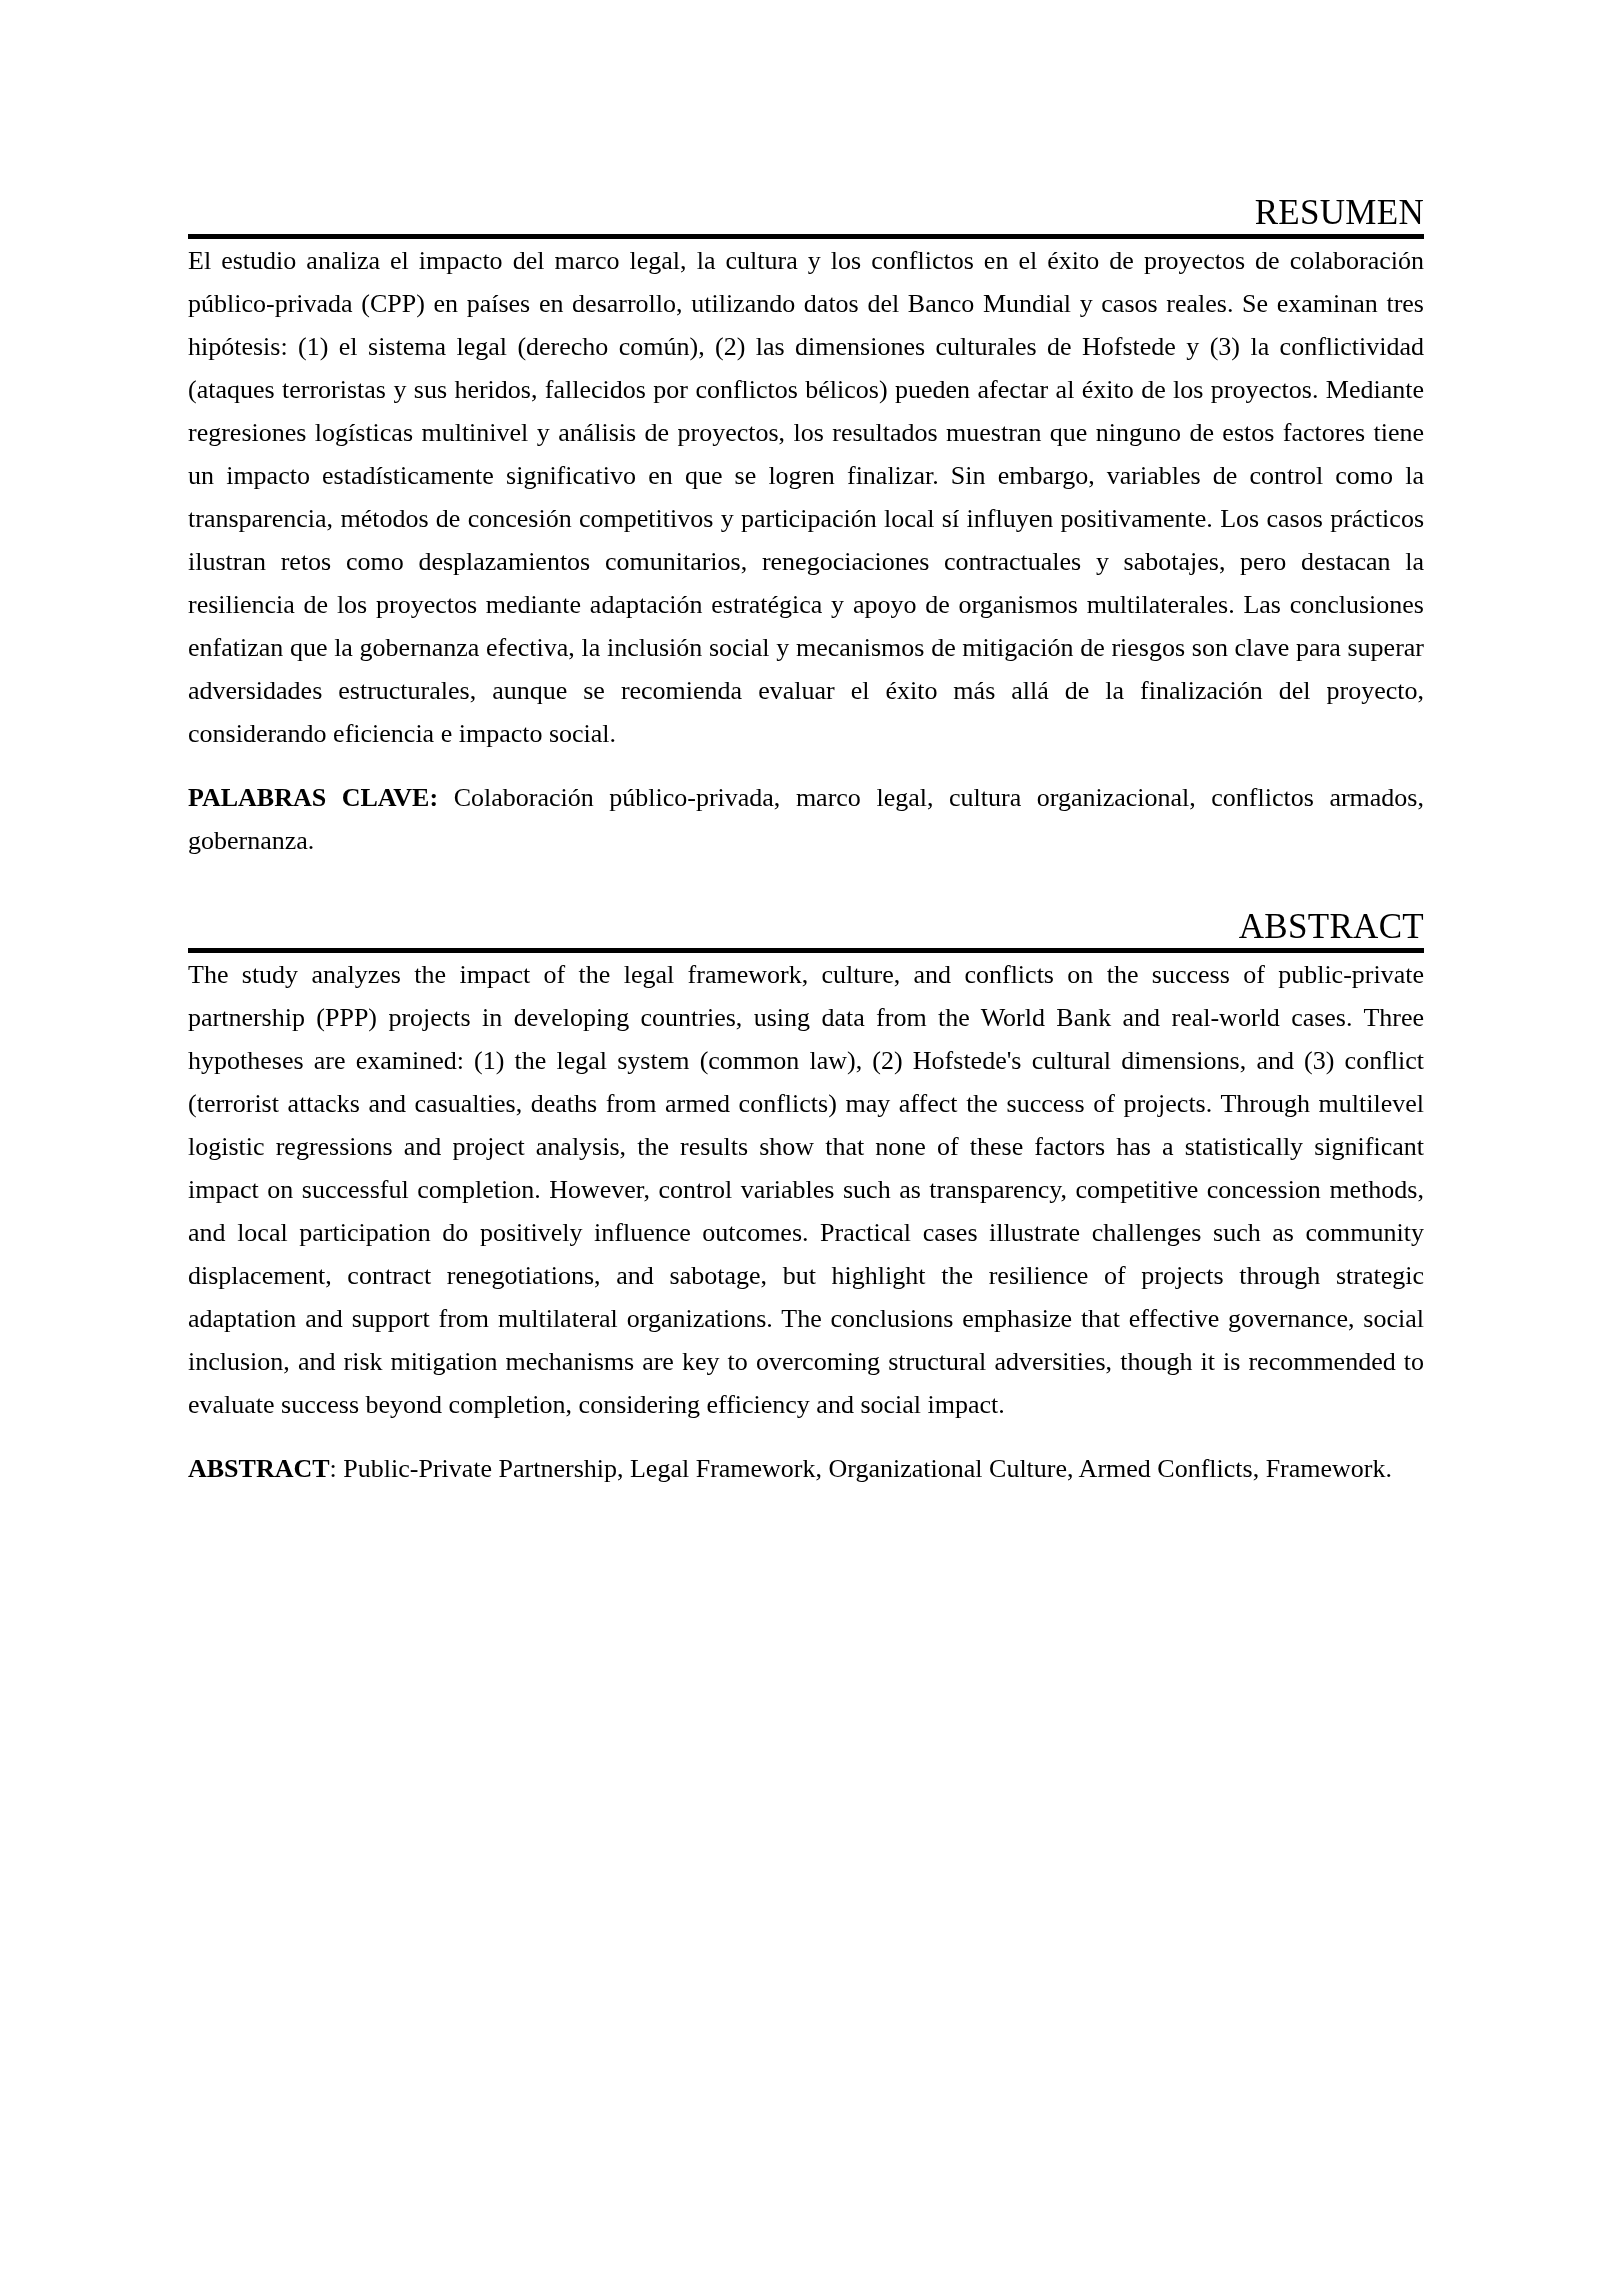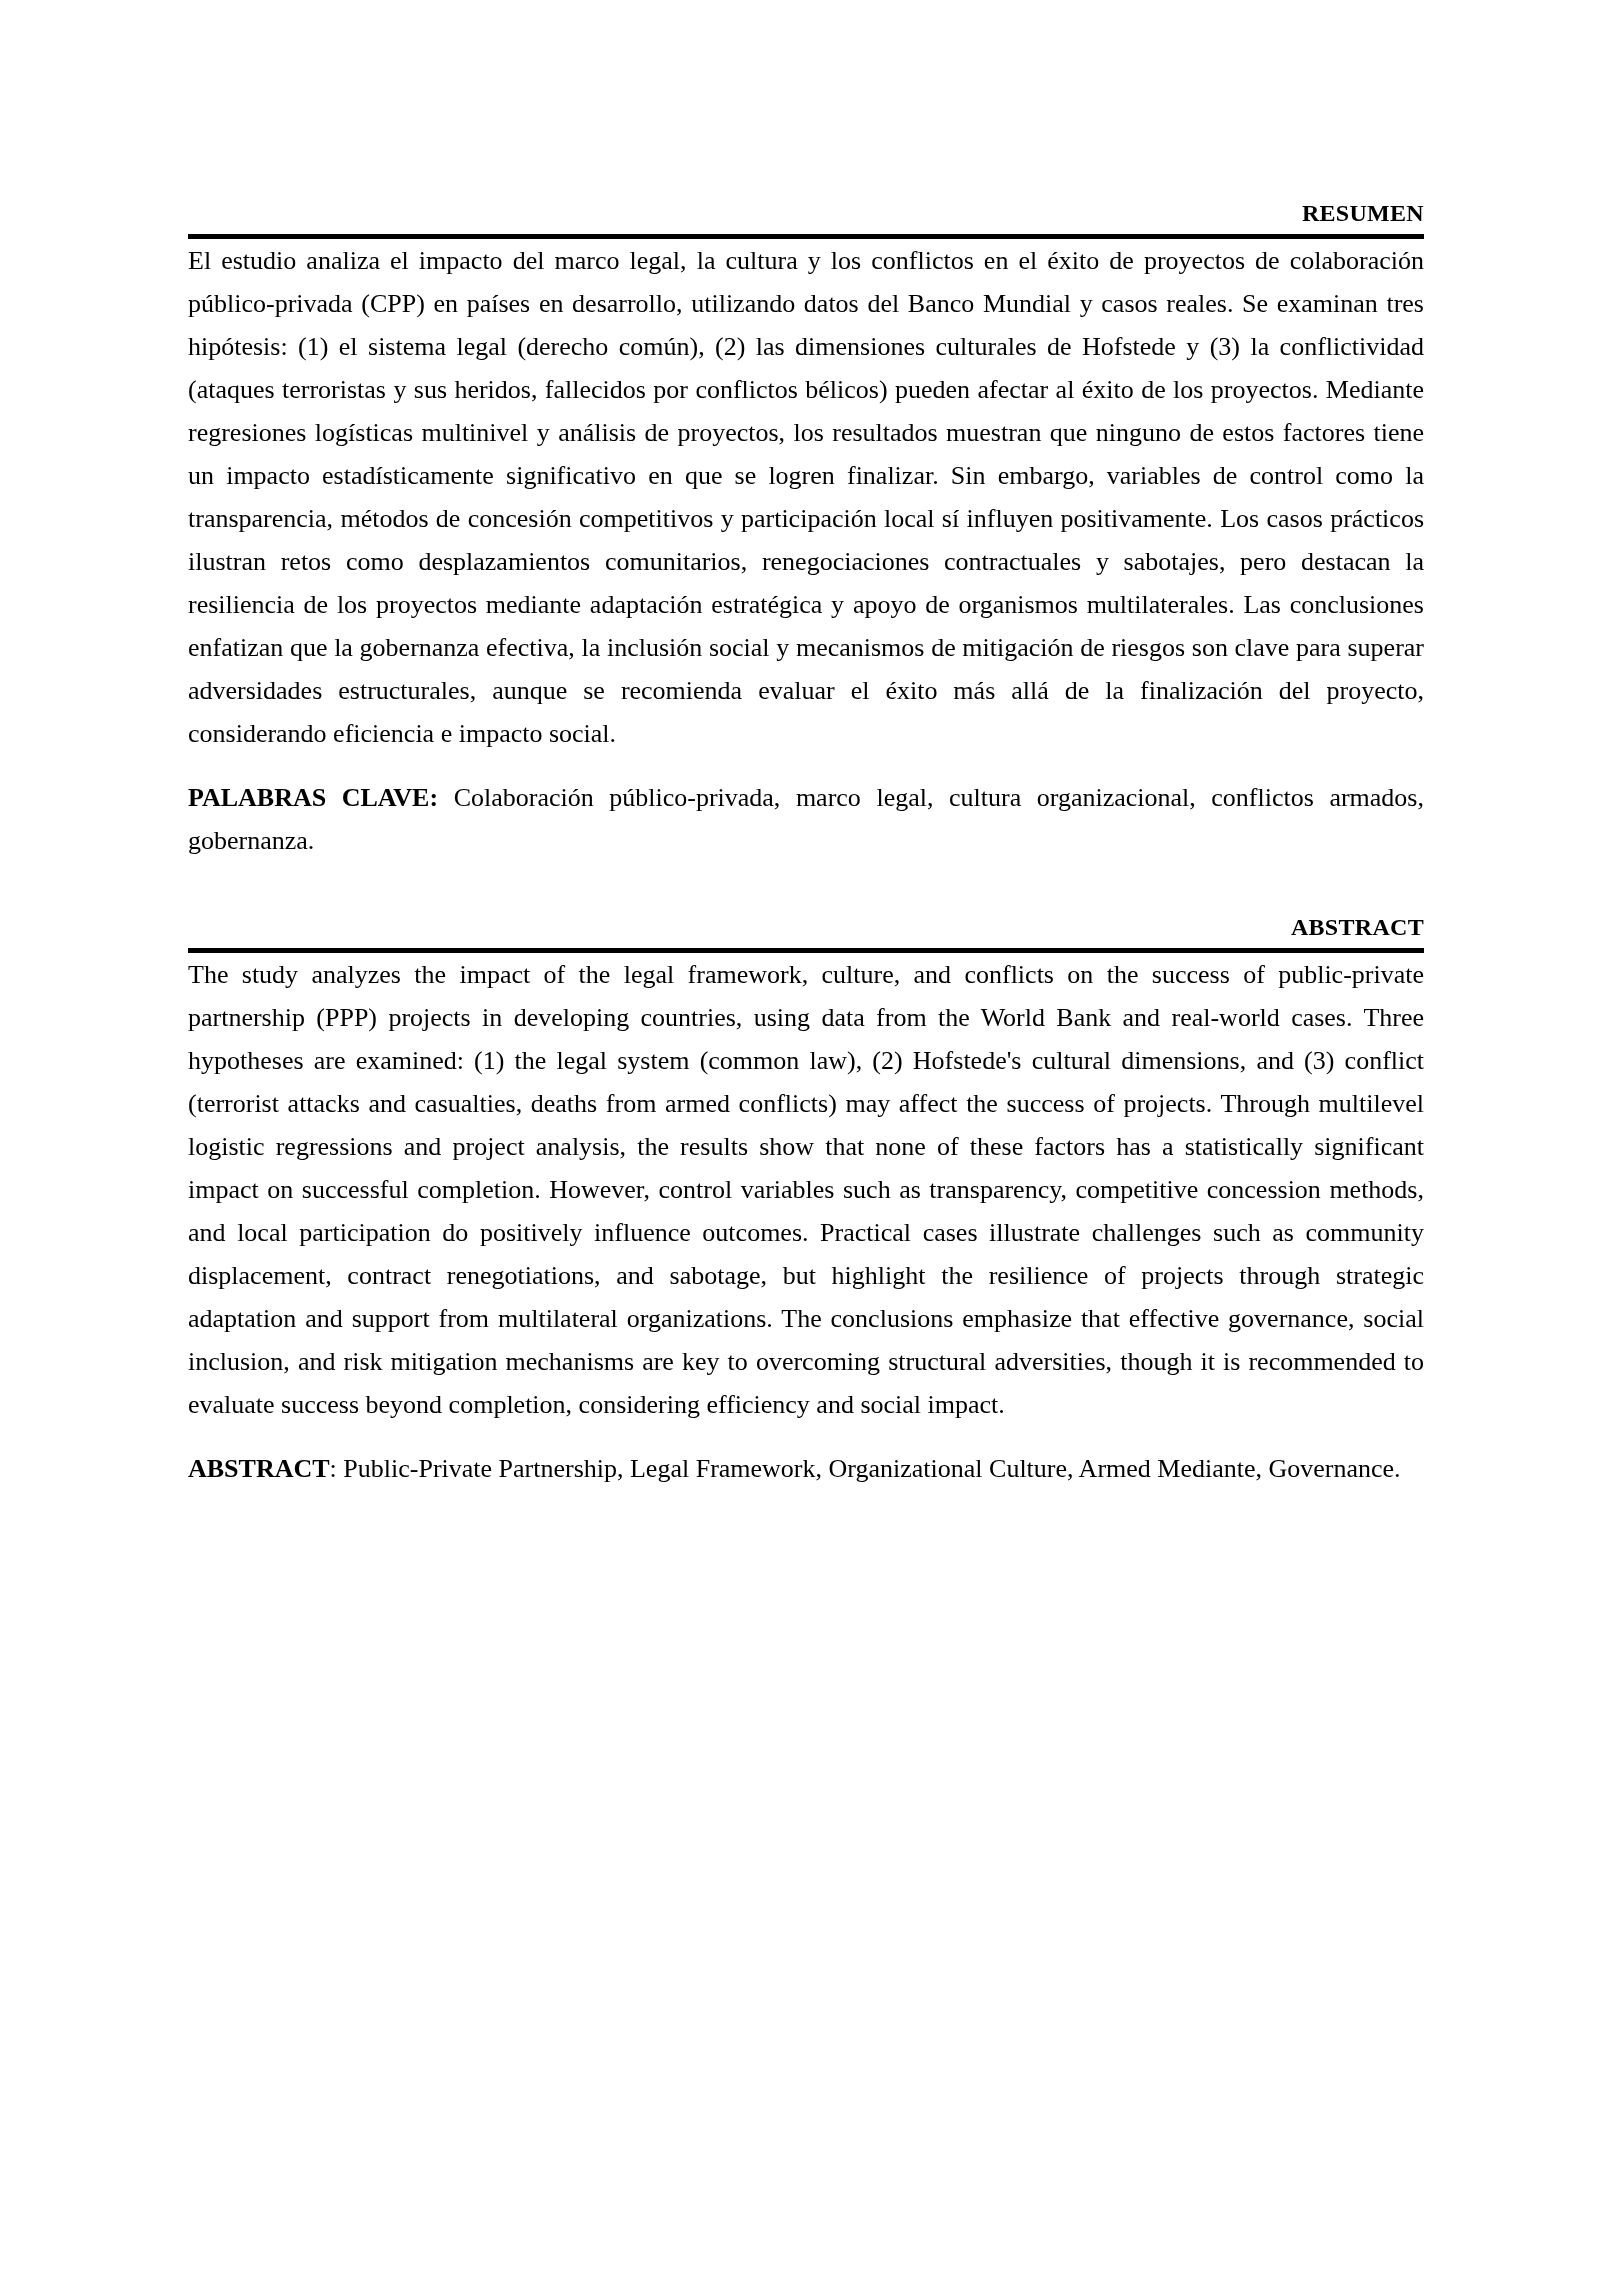--- a/index.html
+++ b/index.html
@@ -27,22 +27,22 @@
   .content {
     position: absolute;
     left: 188px;
     top: 196px;
     width: 1236px;
   }
 
   
   .section-head {
     text-align: right;
-    font-weight: bold;
-    font-size: 24px;
+    font-weight: normal;
+    font-size: 35px;
     line-height: 34px;
     letter-spacing: 0.3px;
     padding-bottom: 3.9px;
     border-bottom: 5.2px solid #000000;
     margin: 0;
   }
 
   .section-head.abstract-head {
     margin-top: 48px;
   }
@@ -86,19 +86,19 @@
     <h2 class="section-head">RESUMEN</h2>
 
     <p class="body-par par-first">El estudio analiza el impacto del marco legal, la cultura y los conflictos en el éxito de proyectos de colaboración público-privada (CPP) en países en desarrollo, utilizando datos del Banco Mundial y casos reales. Se examinan tres hipótesis: (1) el sistema legal (derecho común), (2) las dimensiones culturales de Hofstede y (3) la conflictividad (ataques terroristas y sus heridos, fallecidos por conflictos bélicos) pueden afectar al éxito de los proyectos. Mediante regresiones logísticas multinivel y análisis de proyectos, los resultados muestran que ninguno de estos factores tiene un impacto estadísticamente significativo en que se logren finalizar. Sin embargo, variables de control como la transparencia, métodos de concesión competitivos y participación local sí influyen positivamente. Los casos prácticos ilustran retos como desplazamientos comunitarios, renegociaciones contractuales y sabotajes, pero destacan la resiliencia de los proyectos mediante adaptación estratégica y apoyo de organismos multilaterales. Las conclusiones enfatizan que la gobernanza efectiva, la inclusión social y mecanismos de mitigación de riesgos son clave para superar adversidades estructurales, aunque se recomienda evaluar el éxito más allá de la finalización del proyecto, considerando eficiencia e impacto social.</p>
 
     <p class="body-par keywords-par"><span class="lbl-bold">PALABRAS CLAVE:</span><span> Colaboración público-privada, marco legal, cultura organizacional, conflictos armados, gobernanza.</span></p>
 
     <h2 class="section-head abstract-head">ABSTRACT</h2>
 
     <p class="body-par par-first">The study analyzes the impact of the legal framework, culture, and conflicts on the success of public-private partnership (PPP) projects in developing countries, using data from the World Bank and real-world cases. Three hypotheses are examined: (1) the legal system (common law), (2) Hofstede's cultural dimensions, and (3) conflict (terrorist attacks and casualties, deaths from armed conflicts) may affect the success of projects. Through multilevel logistic regressions and project analysis, the results show that none of these factors has a statistically significant impact on successful completion. However, control variables such as transparency, competitive concession methods, and local participation do positively influence outcomes. Practical cases illustrate challenges such as community displacement, contract renegotiations, and sabotage, but highlight the resilience of projects through strategic adaptation and support from multilateral organizations. The conclusions emphasize that effective governance, social inclusion, and risk mitigation mechanisms are key to overcoming structural adversities, though it is recommended to evaluate success beyond completion, considering efficiency and social impact.</p>
 
-    <p class="body-par keywords-par"><span class="lbl-bold">ABSTRACT</span><span>: Public-Private Partnership, Legal Framework, Organizational Culture, Armed Mediante, Governance.</span></p>
+    <p class="body-par keywords-par"><span class="lbl-bold">ABSTRACT</span><span>: Public-Private Partnership, Legal Framework, Organizational Culture, Armed Conflicts, Framework.</span></p>
 
   </div>
 
   <div class="page-tail"></div>
 </div>
 
 
 </body></html>

